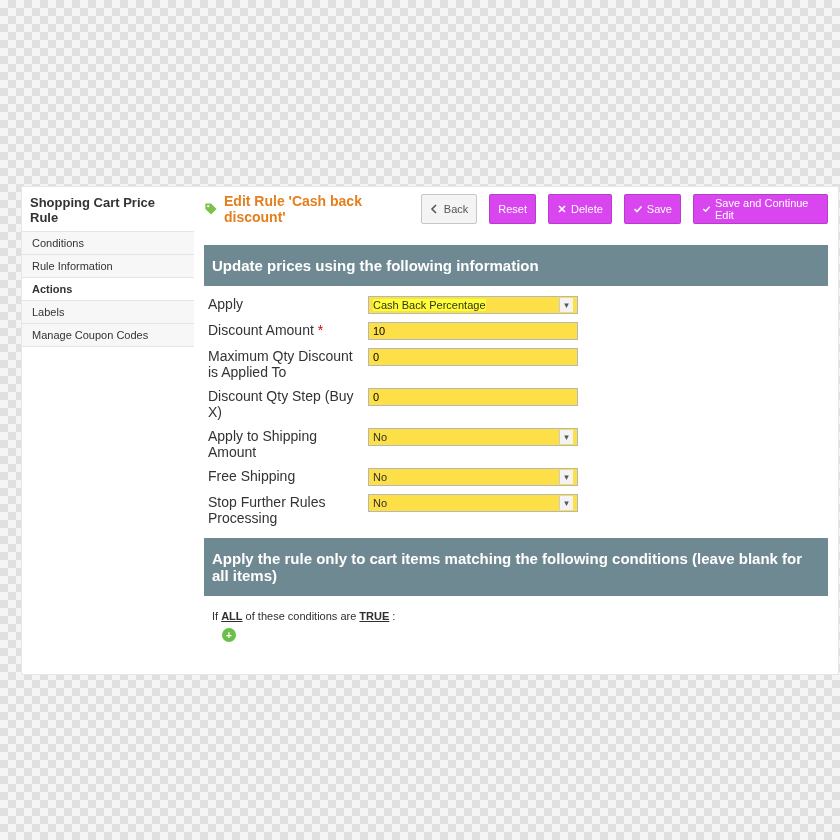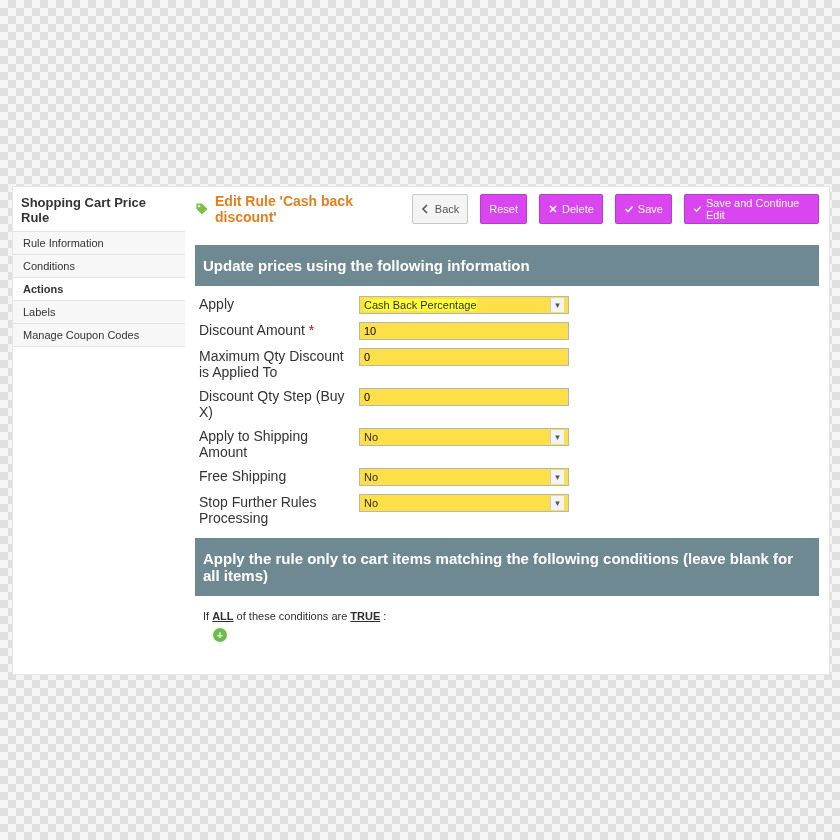--- a/index.html
+++ b/index.html
@@ -9,21 +9,21 @@
     color: #2f2f2f;
     background:
       repeating-conic-gradient(#e0e0e0 0% 25%, #f5f5f5 0% 50%) 0 0 / 16px 16px;
     width: 840px;
     height: 840px;
     overflow: hidden;
   }
   .panel {
     position: absolute;
     top: 186px;
-    left: 12px;
+    left: 21px;
     width: 818px;
     background: #ffffff;
     display: flex;
     border: 1px solid #e6e6e6;
   }
   
   .sidebar {
     width: 172px;
     background: #fff;
   }
@@ -160,22 +160,22 @@
   }
 </style>
 </head>
 <body>
 
 <div class="panel">
 
   <div class="sidebar">
     <h3>Shopping Cart Price Rule</h3>
     <div class="side-items">
+      <div class="side-item">Conditions</div>
       <div class="side-item">Rule Information</div>
-      <div class="side-item">Conditions</div>
       <div class="side-item active">Actions</div>
       <div class="side-item">Labels</div>
       <div class="side-item">Manage Coupon Codes</div>
     </div>
   </div>
 
   <div class="main">
 
     <div class="titlebar">
       <div class="title-left">

